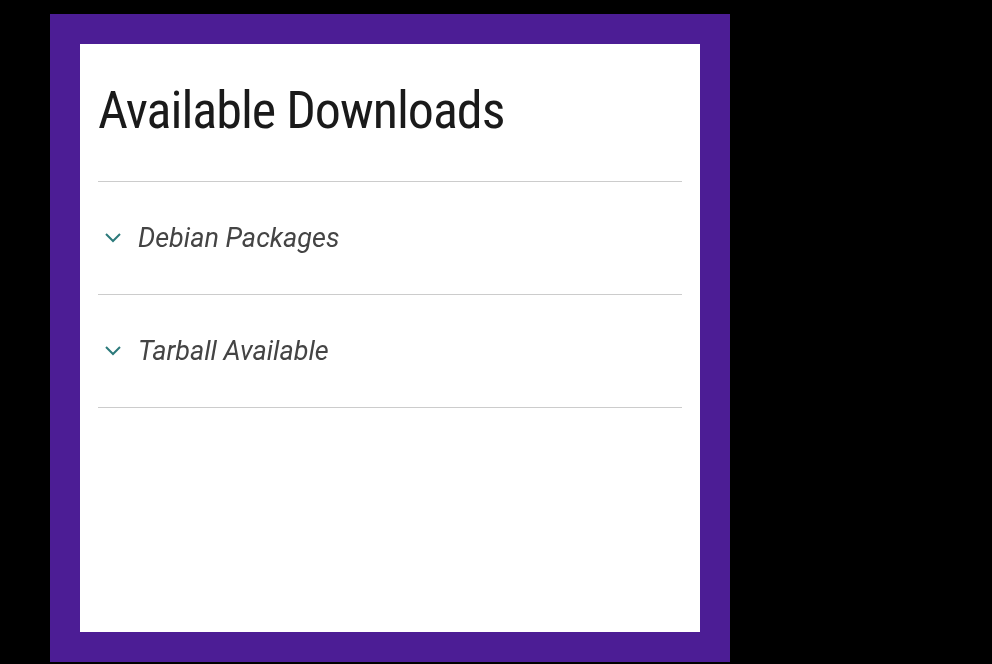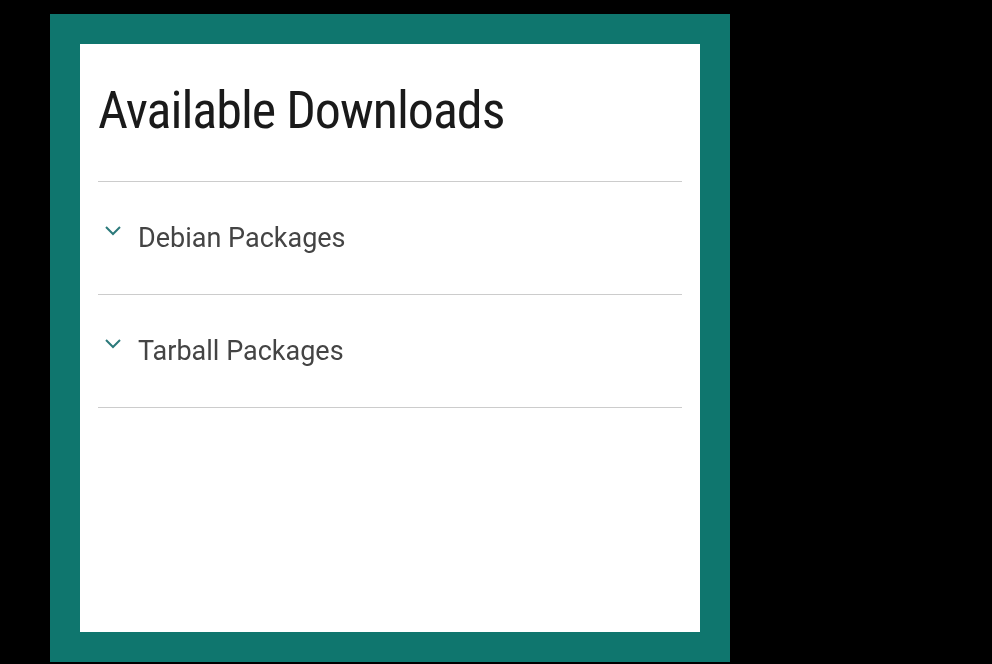--- a/index.html
+++ b/index.html
@@ -12,21 +12,21 @@
       height: 664px;
       background: #000000;
       font-family: -apple-system, BlinkMacSystemFont, "Segoe UI", Roboto, Helvetica, Arial, sans-serif;
     }
     .outer-frame {
       position: absolute;
       left: 50px;
       top: 14px;
       width: 680px;
       height: 648px;
-      background: #0f766e;
+      background: #4c1d95;
       padding: 30px;
     }
     .inner-panel {
       background: #FFFFFF;
       width: 100%;
       height: 100%;
       padding: 36px 18px 18px 18px;
     }
     .section-title {
       font-size: 52px;
@@ -36,22 +36,23 @@
       margin-bottom: 40px;
       font-stretch: condensed;
     }
     .accordion-list {
       border-top: 1px solid #CCCCCC;
     }
     .accordion-item {
       border-bottom: 1px solid #CCCCCC;
       padding: 40px 0 40px 6px;
       display: flex;
-      align-items: flex-start;
+      align-items: center;
       cursor: pointer;
+      font-style: italic;
     }
     .chevron {
       width: 18px;
       height: 18px;
       margin-right: 16px;
       flex-shrink: 0;
       display: flex;
       align-items: center;
       justify-content: center;
     }
@@ -85,18 +86,18 @@
         <span class="item-label">Debian Packages</span>
       </div>
 
 
       <div class="accordion-item">
         <span class="chevron">
           <svg viewBox="0 0 16 10">
               <polyline points="1,1 8,8 15,1"></polyline>
             </svg>
         </span>
-        <span class="item-label">Tarball Packages</span>
+        <span class="item-label">Tarball Available</span>
       </div>
 
     </div>
   </div>
 </div>
 
 </body></html>

